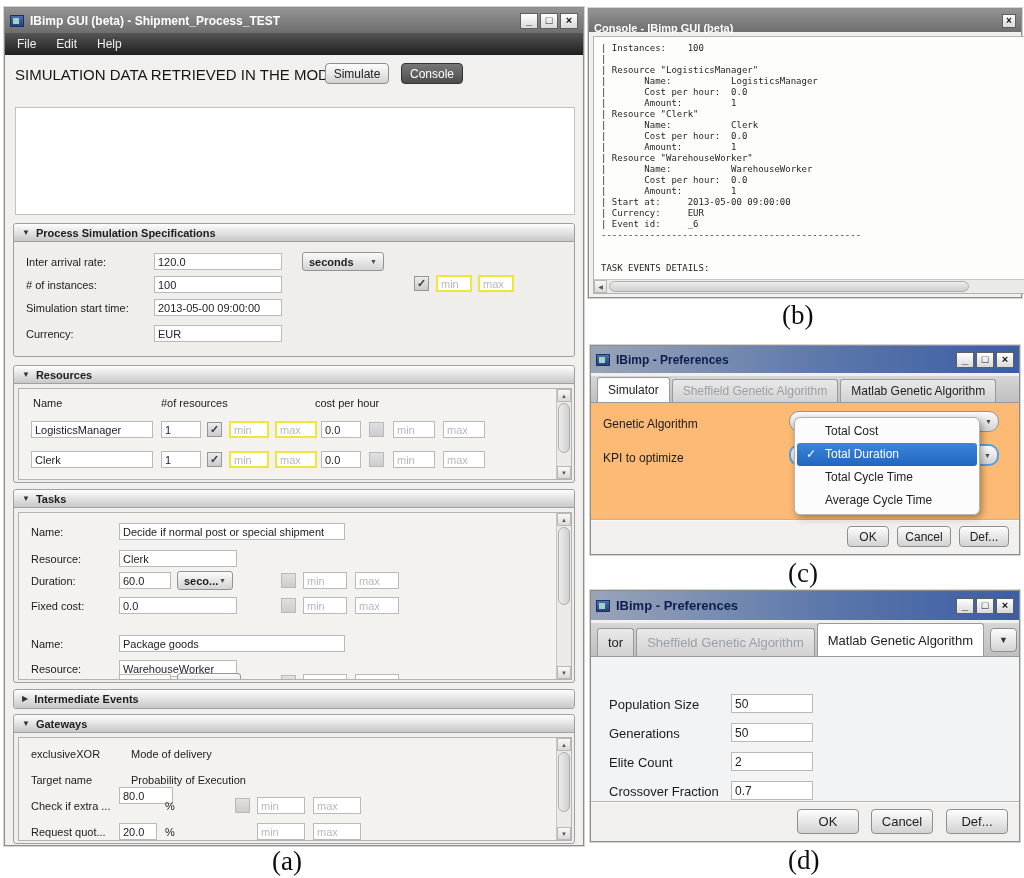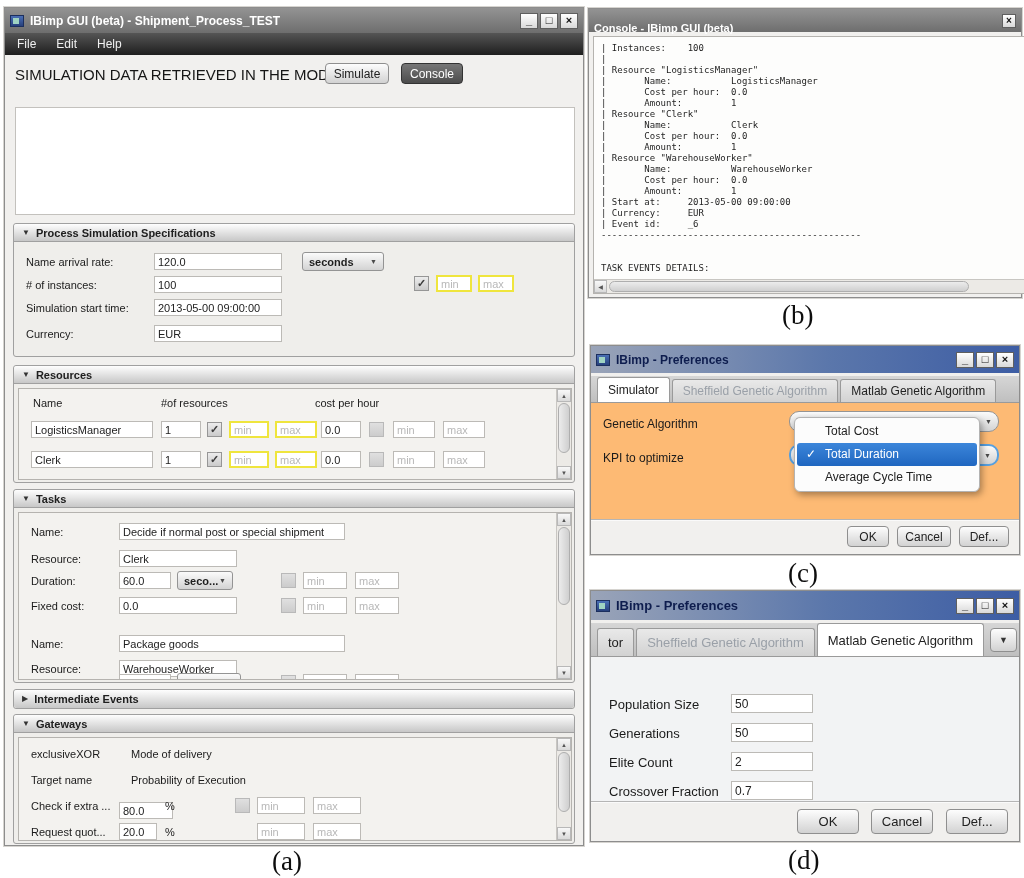--- a/index.html
+++ b/index.html
@@ -91,21 +91,21 @@
     <div class="btn" style="left:320px; top:55px; width:64px; height:21px;">Simulate</div>
     <div class="btn dark" style="left:396px; top:55px; width:62px; height:21px;">Console</div>
 
     <div class="bigbox" style="left:10px; top:99px; width:560px; height:108px;"></div>
 
     <div class="panel" style="left:8px; top:215px; width:562px; height:134px;">
       <div class="panel-hdr">
         <span class="tri">▼</span>
         <span class="ph-lab">Process Simulation Specifications</span>
       </div>
-      <span class="lbl" style="left:12px; top:32px;">Name arrival rate:</span>
+      <span class="lbl" style="left:12px; top:32px;">Inter arrival rate:</span>
       <input class="inp" style="left: 140px; top: 29px; width: 128px;" readonly="" value="120.0">
       <div class="dd" style="left:288px; top:28px; width:82px;">
         <span>seconds</span>
         <span class="tri">▼</span>
       </div>
       <span class="lbl" style="left:12px; top:55px;"># of instances:</span>
       <input class="inp" style="left: 140px; top: 52px; width: 128px;" readonly="" value="100">
       <span class="cb" style="left:400px; top:52px;">✓</span>
       <input class="inp yellow" style="left: 422px; top: 51px; width: 36px;" readonly="" placeholder="min">
       <input class="inp yellow" style="left: 464px; top: 51px; width: 36px;" readonly="" placeholder="max">
@@ -213,21 +213,21 @@
         <span class="tri">▼</span>
         <span class="ph-lab">Gateways</span>
       </div>
       <div class="scrollpane" style="left:4px; top:22px; width:554px; height:104px;">
         <span class="lbl" style="left:12px; top:10px;">exclusiveXOR</span>
         <span class="lbl" style="left:112px; top:10px;">Mode of delivery</span>
         <span class="lbl" style="left:12px; top:36px;">Target name</span>
         <span class="lbl" style="left:112px; top:36px;">Probability of Execution</span>
 
         <span class="lbl" style="left:12px; top:62px; width:86px; overflow:hidden;">Check if extra ...</span>
-        <input class="inp" style="left: 100px; top: 64px; width: 54px;" readonly="" value="80.0">
+        <input class="inp" style="left: 100px; top: 49px; width: 54px;" readonly="" value="80.0">
         <span class="lbl" style="left:146px; top:62px;">%</span>
         <span class="cb off" style="left:216px; top:60px;"></span>
         <input class="inp" style="left: 238px; top: 59px; width: 48px;" readonly="" placeholder="min">
         <input class="inp" style="left: 294px; top: 59px; width: 48px;" readonly="" placeholder="max">
 
         <span class="lbl" style="left:12px; top:88px; width:86px; overflow:hidden;">Request quot...</span>
         <input class="inp" style="left: 100px; top: 85px; width: 38px;" readonly="" value="20.0">
         <span class="lbl" style="left:146px; top:88px;">%</span>
         <input class="inp" style="left: 238px; top: 85px; width: 48px;" readonly="" placeholder="min">
         <input class="inp" style="left: 294px; top: 85px; width: 48px;" readonly="" placeholder="max">
@@ -315,20 +315,21 @@
       </div>
       <span class="lbl" style="left:12px; top:48px; font-size:12px;">KPI to optimize</span>
       <div class="dd" style="left:198px; top:41px; width:210px; height:22px; border-radius:10px; border:2px solid #57a0e0;">
         <span></span>
         <span class="tri">▼</span>
       </div>
 
       <div class="popup" style="left:203px; top:14px; width:186px;">
         <div class="popup-item"><span>Total Cost</span></div>
         <div class="popup-item selected"><span class="chk">✓</span><span>Total Duration</span></div>
+        <div class="popup-item"><span>Total Cycle Time</span></div>
         <div class="popup-item"><span>Average Cycle Time</span></div>
       </div>
     </div>
     <div class="groove" style="top:173px;"></div>
     <div class="btn" style="left:256px; top:180px; width:42px; height:21px;">OK</div>
     <div class="btn" style="left:306px; top:180px; width:54px; height:21px;">Cancel</div>
     <div class="btn" style="left:368px; top:180px; width:50px; height:21px;">Def...</div>
   </div>
   <div class="cap" style="left:788px; top:558px;">(c)</div>
 

